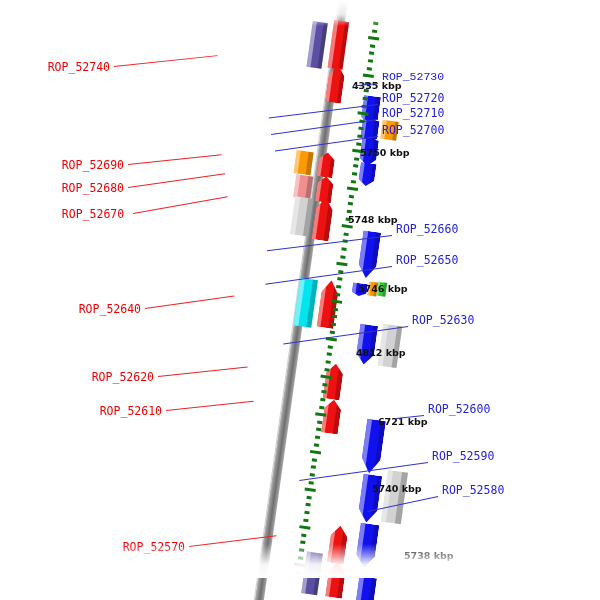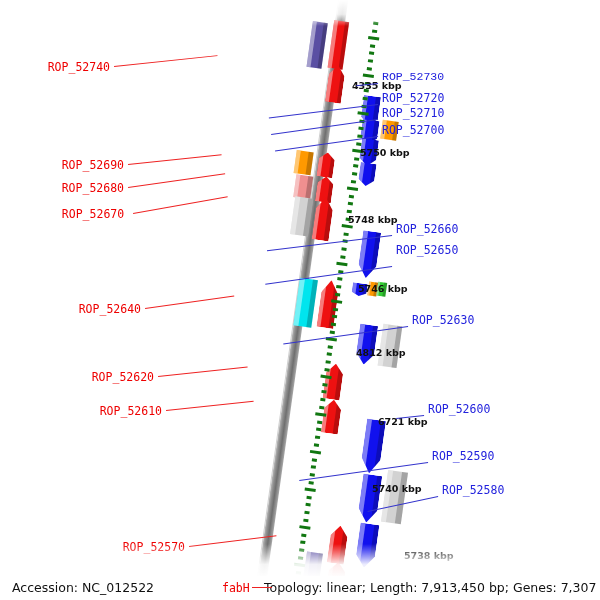--- a/index.html
+++ b/index.html
@@ -388,36 +388,30 @@
         <div class="lab right" style="top: 70px; left: 382px; font-family: Liberation Mono, monospace;">ROP_52730</div>
         <div class="leader blue" style="width: 22px; left: 356px; top: 83px; transform: rotate(-6deg); transform-origin: 100% 0px;"></div>
         <div class="lab right" style="top: 91px; left: 382px;">ROP_52720</div>
         <div class="leader blue" style="width: 110px; left: 268px; top: 104px; transform: rotate(-7deg); transform-origin: 100% 0px;"></div>
         <div class="lab right" style="top: 106px; left: 382px;">ROP_52710</div>
         <div class="leader blue" style="width: 108px; left: 270px; top: 119px; transform: rotate(-8deg); transform-origin: 100% 0px;"></div>
         <div class="lab right" style="top: 123px; left: 382px;">ROP_52700</div>
         <div class="leader blue" style="width: 104px; left: 274px; top: 136px; transform: rotate(-8deg); transform-origin: 100% 0px;"></div>
         <div class="lab right" style="top: 222px; left: 396px;">ROP_52660</div>
         <div class="leader blue" style="width: 126px; left: 266px; top: 235px; transform: rotate(-7deg); transform-origin: 100% 0px;"></div>
-        <div class="lab right" style="top: 243px; left: 396px;">ROP_52650</div>
+        <div class="lab right" style="top: 253px; left: 396px;">ROP_52650</div>
         <div class="leader blue" style="width: 128px; left: 264px; top: 266px; transform: rotate(-8deg); transform-origin: 100% 0px;"></div>
         <div class="lab right" style="top: 313px; left: 412px;">ROP_52630</div>
         <div class="leader blue" style="width: 126px; left: 282px; top: 326px; transform: rotate(-8deg); transform-origin: 100% 0px;"></div>
         <div class="lab right" style="top: 402px; left: 428px;">ROP_52600</div>
         <div class="leader blue" style="width: 28px; left: 396px; top: 415px; transform: rotate(-6deg); transform-origin: 100% 0px;"></div>
         <div class="lab right" style="top: 449px; left: 432px;">ROP_52590</div>
         <div class="leader blue" style="width: 130px; left: 298px; top: 462px; transform: rotate(-8deg); transform-origin: 100% 0px;"></div>
         <div class="lab right" style="top: 483px; left: 442px;">ROP_52580</div>
         <div class="leader blue" style="width: 72px; left: 366px; top: 496px; transform: rotate(-12deg); transform-origin: 100% 0px;"></div>
       </div>
   </div>
 
   <div class="fade-top"></div>
   <div class="fade-bottom"></div>
 
-  <div class="footer">
-    <span class="accession">Accession: NC_012522</span>
-    <span class="fabh">fabH</span>
-    <span class="fabh-leader"></span>
-    <span class="topology">Topology: linear; Length: 7,913,450 bp; Genes: 7,307</span>
-  </div>
 
 </div>
 
 </body></html>

